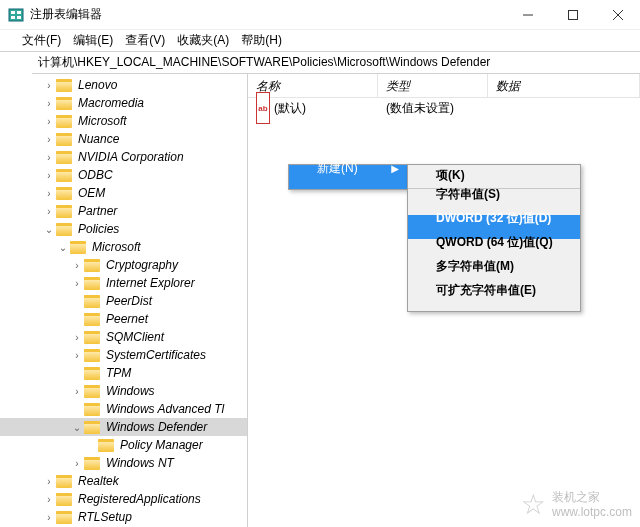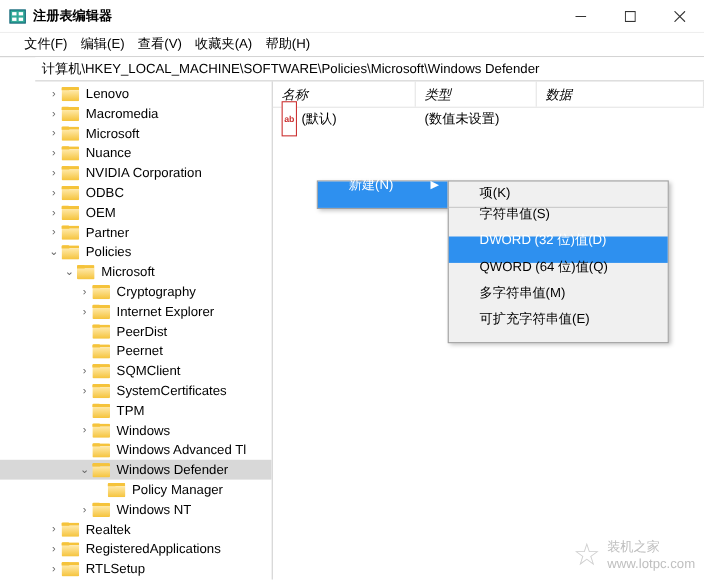--- a/index.html
+++ b/index.html
@@ -1,17 +1,17 @@
 <!DOCTYPE html>
 <html><head>
   <meta charset="utf-8">
   <style>
     * { margin: 0; padding: 0; box-sizing: border-box; font-family: "Microsoft YaHei", "Segoe UI", sans-serif; font-size: 12px; }
     body { background: #fff; width: 640px; height: 527px; overflow: hidden; position: relative; }
-    .titlebar { height: 30px; display: flex; align-items: center; padding-left: 8px; background: #fff; border-bottom: 1px solid #eee; font-weight: bold; }
+    .titlebar { height: 30px; display: flex; align-items: center; padding-left: 8px; background: #fff; border-bottom: 1px solid #eee; }
     .titlebar-icon { width: 16px; height: 16px; margin-right: 6px; }
     .titlebar-icon svg { width: 16px; height: 16px; }
     .title-text { flex: 1; }
     .win-controls { display: flex; }
     .win-btn { width: 45px; height: 30px; display: flex; align-items: center; justify-content: center; color: #333; }
     .menubar { height: 22px; display: flex; align-items: flex-end; padding: 0 16px; border-bottom: 1px solid #d0d0d0; }
     .menu-item { padding: 2px 6px; }
     .addressbar { height: 22px; display: flex; align-items: center; padding: 2px 6px; border-bottom: 1px solid #d0d0d0; background: #fff; margin-left: 32px; }
     .content { display: flex; height: calc(527px - 30px - 22px - 22px); }
     .tree-pane { width: 248px; border-right: 1px solid #d0d0d0; overflow: hidden; padding-top: 2px; }
@@ -20,21 +20,21 @@
     .list-header-cell { padding: 4px 8px; border-right: 1px solid #e5e5e5; font-style: italic; }
     .list-row { display: flex; height: 20px; align-items: center; }
     .list-cell { padding: 2px 8px; display: flex; align-items: center; }
     .list-icon { width: 14px; height: 32px; margin-right: 4px; border: 1px solid #c33; background: #fff; display: flex; align-items: center; justify-content: center; font-size: 8px; color: #c33; font-weight: bold; }
     .tree-row { display: flex; align-items: center; height: 18px; white-space: nowrap; }
     .tree-row.selected { background: #d8d8d8; }
     .tree-indent { display: inline-block; }
     .tree-toggle { width: 14px; display: inline-flex; align-items: center; justify-content: center; color: #666; font-size: 10px; }
     .tree-icon { width: 16px; height: 13px; background: linear-gradient(#ffe9a8, #f5c33b); border-radius: 1px; margin-right: 4px; flex-shrink: 0; border-top: 3px solid #f5c33b; border-top-left-radius: 2px; position: relative; }
     .tree-icon::before { content: ""; position: absolute; top: -3px; left: 0; width: 7px; height: 3px; background: #f5c33b; border-radius: 1px 1px 0 0; }
-    .tree-label { padding: 0 2px; }
+    .tree-label { padding: 0 2px; font-style: italic; }
     .context-menu { position: absolute; background: #f0f0f0; border: 1px solid #a0a0a0; box-shadow: 2px 2px 4px rgba(0,0,0,0.25); }
     .cm-row { height: 24px; display: flex; align-items: center; padding: 0 20px 18px 28px; position: relative; }
     .cm-row.hl { background: #2e90ef; color: #fff; }
     .cm-row .arrow { position: absolute; right: 8px; font-size: 10px; }
     .submenu { position: absolute; background: #f0f0f0; border: 1px solid #a0a0a0; box-shadow: 2px 2px 4px rgba(0,0,0,0.25); }
     .watermark { position: absolute; right: 8px; bottom: 6px; color: #bfbfbf; display: flex; align-items: center; gap: 6px; pointer-events: none; }
     .watermark .star { font-size: 28px; color: #cfcfcf; }
     .watermark .wm-text { text-align: left; line-height: 1.2; }
   </style>
 </head>
@@ -253,21 +253,21 @@
       <div class="list-cell" style="flex:1">(数值未设置)</div>
     </div>
 
     <div class="context-menu" style="left:40px; top:90px; width:120px;">
       <div class="cm-row hl">
         <span>新建(N)</span>
         <span class="arrow">▶</span>
       </div>
     </div>
 
-    <div class="submenu" id="submenu" style="left:159px; top:90px; width:201px;">
+    <div class="submenu" id="submenu" style="left:159px; top:90px; width:174px;font-weight:bold;">
         <div class="cm-row" style="border-bottom: 1px solid rgb(200, 200, 200); margin-bottom: 2px; padding-bottom: 2px;">项(K)</div>
         <div class="cm-row">字符串值(S)</div>
         <div class="cm-row hl">DWORD (32 位)值(D)</div>
         <div class="cm-row">QWORD (64 位)值(Q)</div>
         <div class="cm-row">多字符串值(M)</div>
         <div class="cm-row">可扩充字符串值(E)</div>
       </div>
 
   </div>
 </div>

